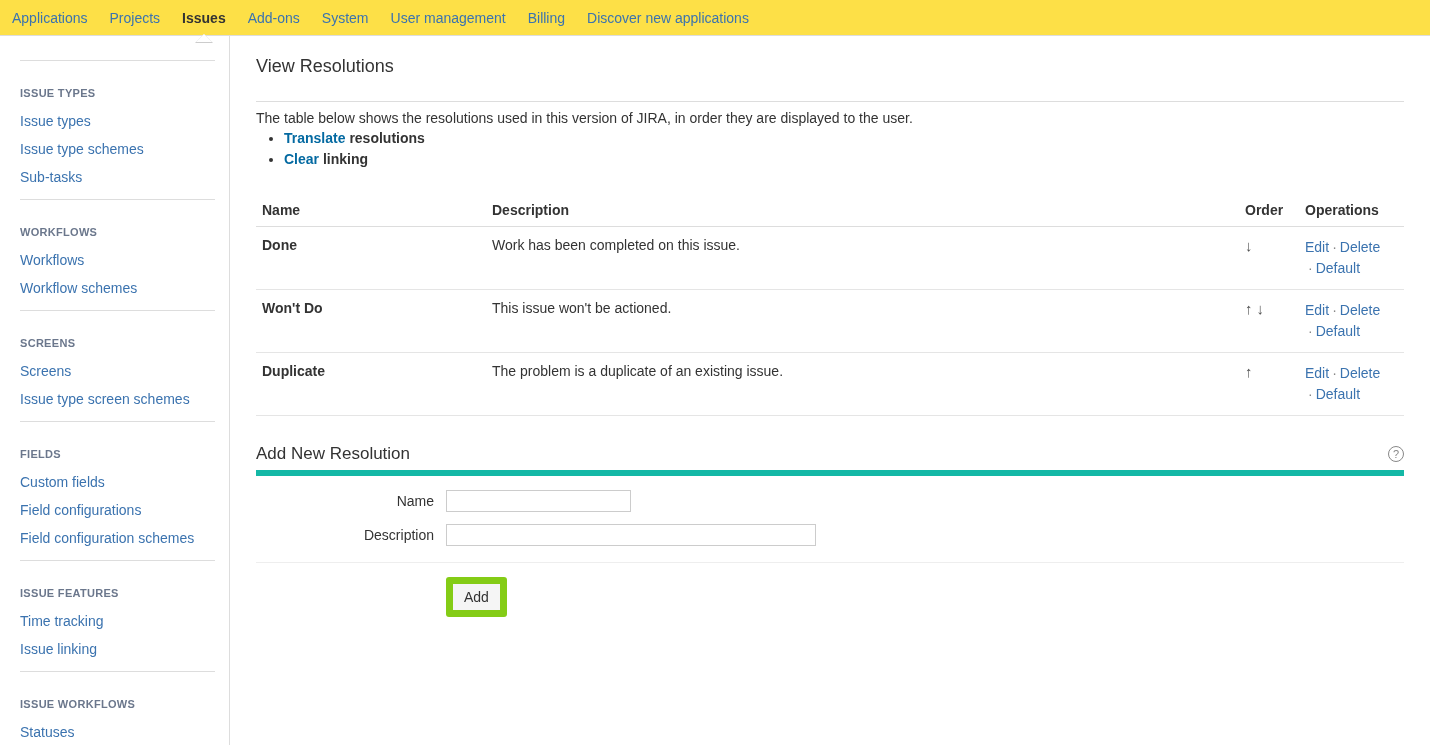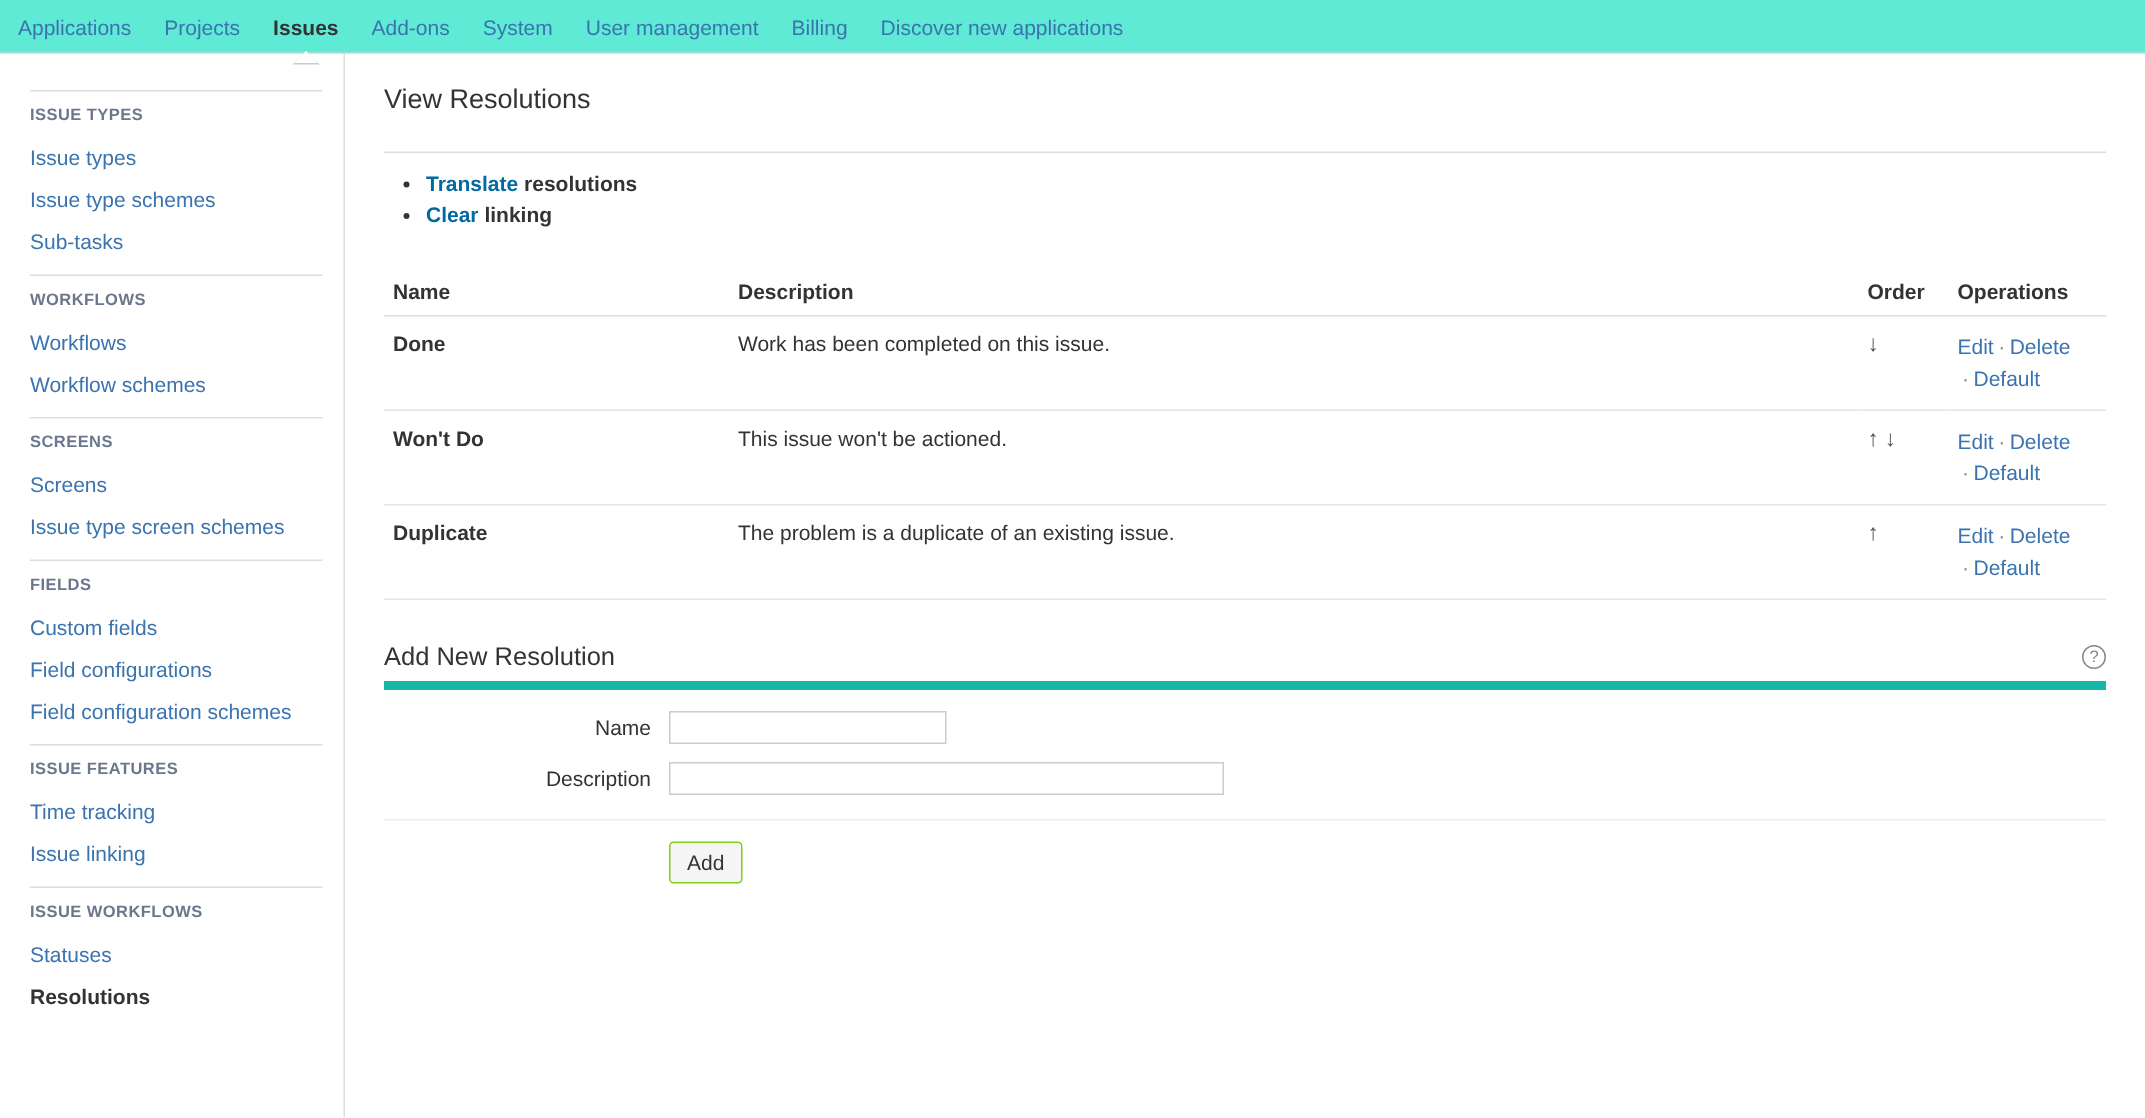--- a/index.html
+++ b/index.html
@@ -3,21 +3,21 @@
 <meta charset="utf-8">
 <style>
 * { box-sizing: border-box; margin: 0; padding: 0; }
 body {
   font-family: -apple-system, BlinkMacSystemFont, "Segoe UI", Helvetica, Arial, sans-serif;
   font-size: 14px;
   color: #333;
   background: #fff;
 }
 .topnav {
-  background: #5eead4;
+  background: #fde047;
   border-bottom: 1px solid #ddd;
   padding: 0 12px;
   height: 36px;
   display: flex;
   align-items: center;
   gap: 22px;
   position: relative;
 }
 .topnav a {
   color: #3b73af;
@@ -60,21 +60,21 @@
   display: flex;
 }
 .sidebar {
   width: 230px;
   border-right: 1px solid #ddd;
   padding: 20px 14px 20px 20px;
   min-height: 709px;
 }
 .side-group {
   border-top: 1px solid #ddd;
-  padding-top: 10px;
+  padding-top: 26px;
   margin-top: 8px;
   margin-bottom: 8px;
 }
 .side-group:first-child {
   margin-top: 4px;
 }
 .side-heading {
   color: #6b778c;
   font-size: 11px;
   font-weight: bold;
@@ -221,21 +221,21 @@
 .form-input.short { width: 185px; }
 .form-input.long { width: 370px; }
 .form-block {
   padding-top: 8px;
   border-bottom: 1px solid #eee;
   padding-bottom: 10px;
 }
 .btn {
   display: inline-block;
   background: #f5f5f5;
-  border: 1px solid #84cc16;
+  border: 7px solid #84cc16;
   border-radius: 3px;
   padding: 5px 11px;
   font-size: 14px;
   color: #333;
   cursor: pointer;
   margin-left: 190px;
   margin-top: 14px;
 }
 </style>
 </head>
@@ -284,20 +284,21 @@
       <div class="side-group">
         <div class="side-heading">ISSUE WORKFLOWS</div>
         <a class="side-item">Statuses</a>
         <a class="side-item active">Resolutions</a>
       </div>
     </div>
 
   <div class="main">
     <h2 class="page-title">View Resolutions</h2>
     <div class="intro">
+      <div>The table below shows the resolutions used in this version of JIRA, in order they are displayed to the user.</div>
       <ul>
         <li>
           <span class="link">Translate</span>
           <span class="plain">resolutions</span>
         </li>
         <li>
           <span class="link">Clear</span>
           <span class="plain">linking</span>
         </li>
       </ul>

